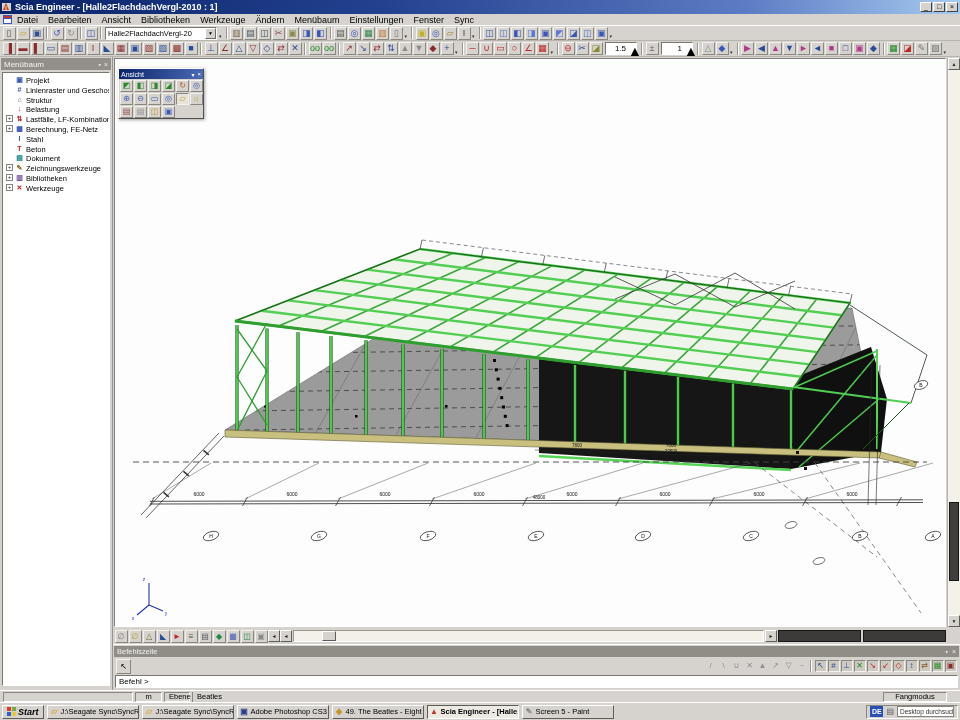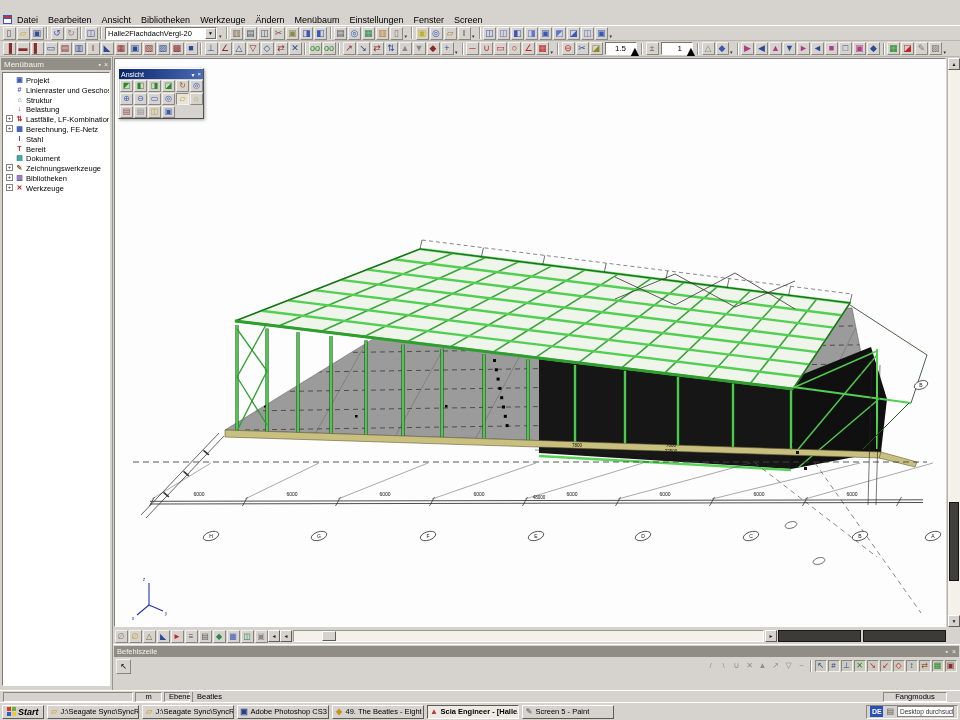--- a/index.html
+++ b/index.html
@@ -117,38 +117,51 @@
     text-align:center;line-height:11px;flex:none;}
   .trayico{font-size:8px;color:#555;}
   .searchbox{width:57px;height:11px;background:#fff;border:1px solid #8a8780;font-size:6.5px;
     line-height:10px;padding:0 2px;color:#333;overflow:hidden;white-space:nowrap;}
 </style>
 </head>
 <body>
 
 <div class="screen">
 
+  <div class="titlebar">
+    <svg width="10" height="10">
+      <rect x="0" y="1" width="9" height="8" fill="#d6d3ce"></rect>
+        <polygon points="1,8 4,1 7,8" fill="#c23333"></polygon>
+        <rect x="3.4" y="4" width="1.4" height="4" fill="#f2c23a"></rect>
+    </svg>
+    <span class="title-text">Scia Engineer - [Halle2FlachdachVergl-2010 : 1]</span>
+    <span class="win-btns">
+      <span class="wbtn">_</span>
+      <span class="wbtn">□</span>
+      <span class="wbtn">×</span>
+    </span>
+  </div>
 
   <div class="menubar">
     <svg width="9" height="9" style="margin-left:3px">
       <rect x="0" y="0" width="9" height="9" fill="#3a57b5"></rect>
         <rect x="1" y="1" width="7" height="2" fill="#c23333"></rect>
         <rect x="1" y="4" width="7" height="4" fill="#fff"></rect>
     </svg>
     <span id="menu-items" style="display:flex">
         <span class="mitem">Datei</span>
         <span class="mitem">Bearbeiten</span>
         <span class="mitem">Ansicht</span>
         <span class="mitem">Bibliotheken</span>
         <span class="mitem">Werkzeuge</span>
         <span class="mitem">Ändern</span>
         <span class="mitem">Menübaum</span>
         <span class="mitem">Einstellungen</span>
         <span class="mitem">Fenster</span>
-        <span class="mitem">Screen</span>
+        <span class="mitem">Sync</span>
       </span>
   </div>
 
   <div class="tbar" id="toolbar1">
       <span class="tbtn" style="color: rgb(85, 85, 85);">▯</span>
       <span class="tbtn" style="color: rgb(201, 165, 47);">▱</span>
       <span class="tbtn" style="color: rgb(51, 81, 143);">▣</span>
       <span class="tsep"></span>
       <span class="tbtn" style="color: rgb(58, 87, 181);">↺</span>
       <span class="tbtn" style="color: rgb(138, 138, 138);">↻</span>
@@ -318,21 +331,21 @@
           <span class="tlabel">Berechnung, FE-Netz</span>
         </span>
         <span class="trow">
           <span class="texp hidden"></span>
           <span class="tico" style="color: rgb(58, 87, 181);">I</span>
           <span class="tlabel">Stahl</span>
         </span>
         <span class="trow">
           <span class="texp hidden"></span>
           <span class="tico" style="color: rgb(194, 34, 34);">T</span>
-          <span class="tlabel">Bereit</span>
+          <span class="tlabel">Beton</span>
         </span>
         <span class="trow">
           <span class="texp hidden"></span>
           <span class="tico" style="color: rgb(31, 138, 138);">▤</span>
           <span class="tlabel">Dokument</span>
         </span>
         <span class="trow">
           <span class="texp">+</span>
           <span class="tico" style="color: rgb(138, 106, 42);">✎</span>
           <span class="tlabel">Zeichnungswerkzeuge</span>
@@ -649,20 +662,21 @@
           <span class="sbtn on" style="color: rgb(31, 138, 31);">✕</span>
           <span class="sbtn on" style="color: rgb(194, 34, 34);">↘</span>
           <span class="sbtn on" style="color: rgb(194, 34, 34);">↙</span>
           <span class="sbtn on" style="color: rgb(194, 34, 34);">◇</span>
           <span class="sbtn on" style="color: rgb(42, 74, 154);">↕</span>
           <span class="sbtn on" style="color: rgb(138, 90, 42);">⇄</span>
           <span class="sbtn on" style="color: rgb(31, 138, 31);">▦</span>
           <span class="sbtn on" style="color: rgb(138, 42, 42);">▣</span>
         </span>
     </div>
+    <div class="cmd-input">Befehl &gt;</div>
   </div>
 
   <div class="statusbar">
     <span class="scell" style="width:130px"></span>
     <span class="scell" style="width:27px">m</span>
     <span class="scell" style="width:26px">Ebene XY</span>
     <span class="sflat">Beatles</span>
     <span style="flex:1"></span>
     <span class="scell" style="width:64px">Fangmodus</span>
     <span style="width:8px"></span>

